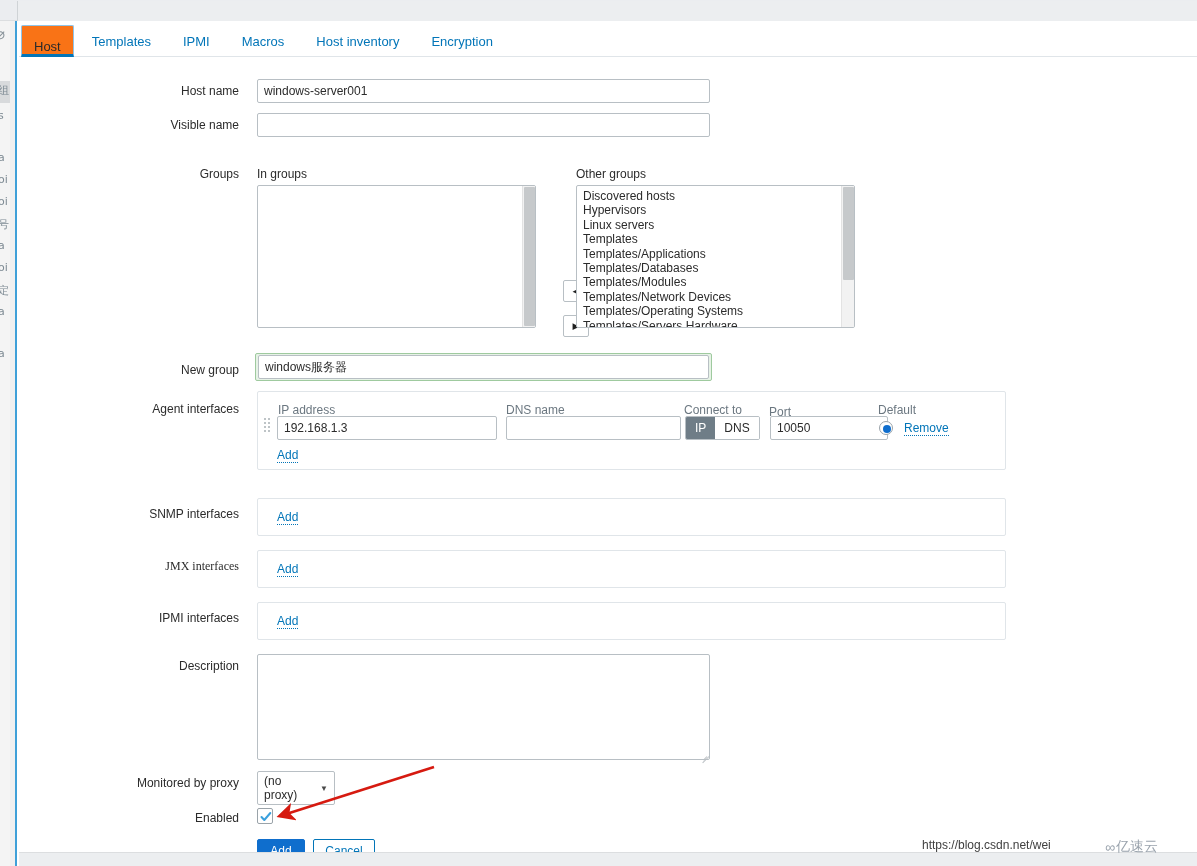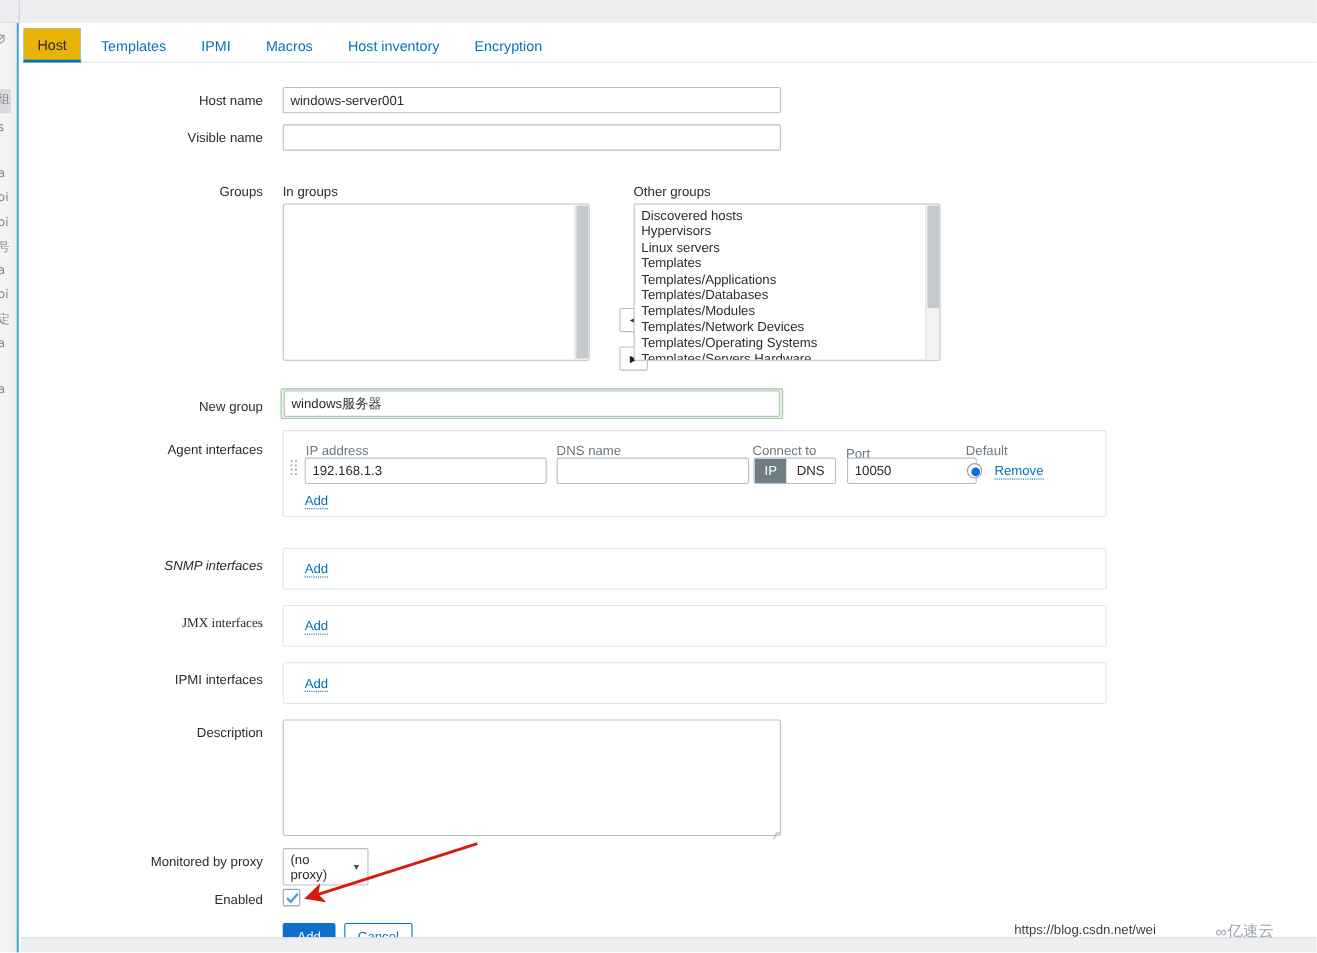--- a/index.html
+++ b/index.html
@@ -72,24 +72,25 @@
   .tab {
     position: absolute; top: 0; height: 32px;
     display: flex; align-items: center; justify-content: center;
     font-size: 13px; color: #0275b8;
     padding: 0 12px;
     cursor: pointer;
     white-space: nowrap;
   }
   .tab.active {
     color: #2b2b2b;
-    background: #eab308;
+    background: #f97316;
     border: 1px solid #8fc4e8;
     border-bottom: 3px solid #0275b8;
     border-radius: 2px 2px 0 0;
+    align-items: flex-end;
   }
 
   
   #form { position: absolute; left: 0; top: 44px; width: 1178px; }
   .row { position: absolute; left: 0; width: 1100px; }
   .lbl {
     position: absolute; left: 0; width: 220px;
     text-align: right;
     font-size: 12px; color: #2b2b2b;
     line-height: 14px;
@@ -436,21 +437,21 @@
 
         <div class="radio" style="left:621px; top:29px;"></div>
 
         <div class="link" style="position:absolute; left:646px; top:29px;">Remove</div>
 
         <div class="link" style="position:absolute; left:19px; top:56px;">Add</div>
       </div>
     </div>
 
     <div class="row" style="top:433px;">
-      <div class="lbl" style="top:9px;font-style:italic;">SNMP interfaces</div>
+      <div class="lbl" style="top:9px;">SNMP interfaces</div>
       <div class="ifpanel fld" style="top:0; width:749px; height:38px;">
         <div class="link" style="position:absolute; left:19px; top:11px;">Add</div>
       </div>
     </div>
 
     <div class="row" style="top:485px;">
       <div class="lbl" style="top:9px;font-family:Liberation Serif, serif;">JMX interfaces</div>
       <div class="ifpanel fld" style="top:0; width:749px; height:38px;">
         <div class="link" style="position:absolute; left:19px; top:11px;">Add</div>
       </div>

